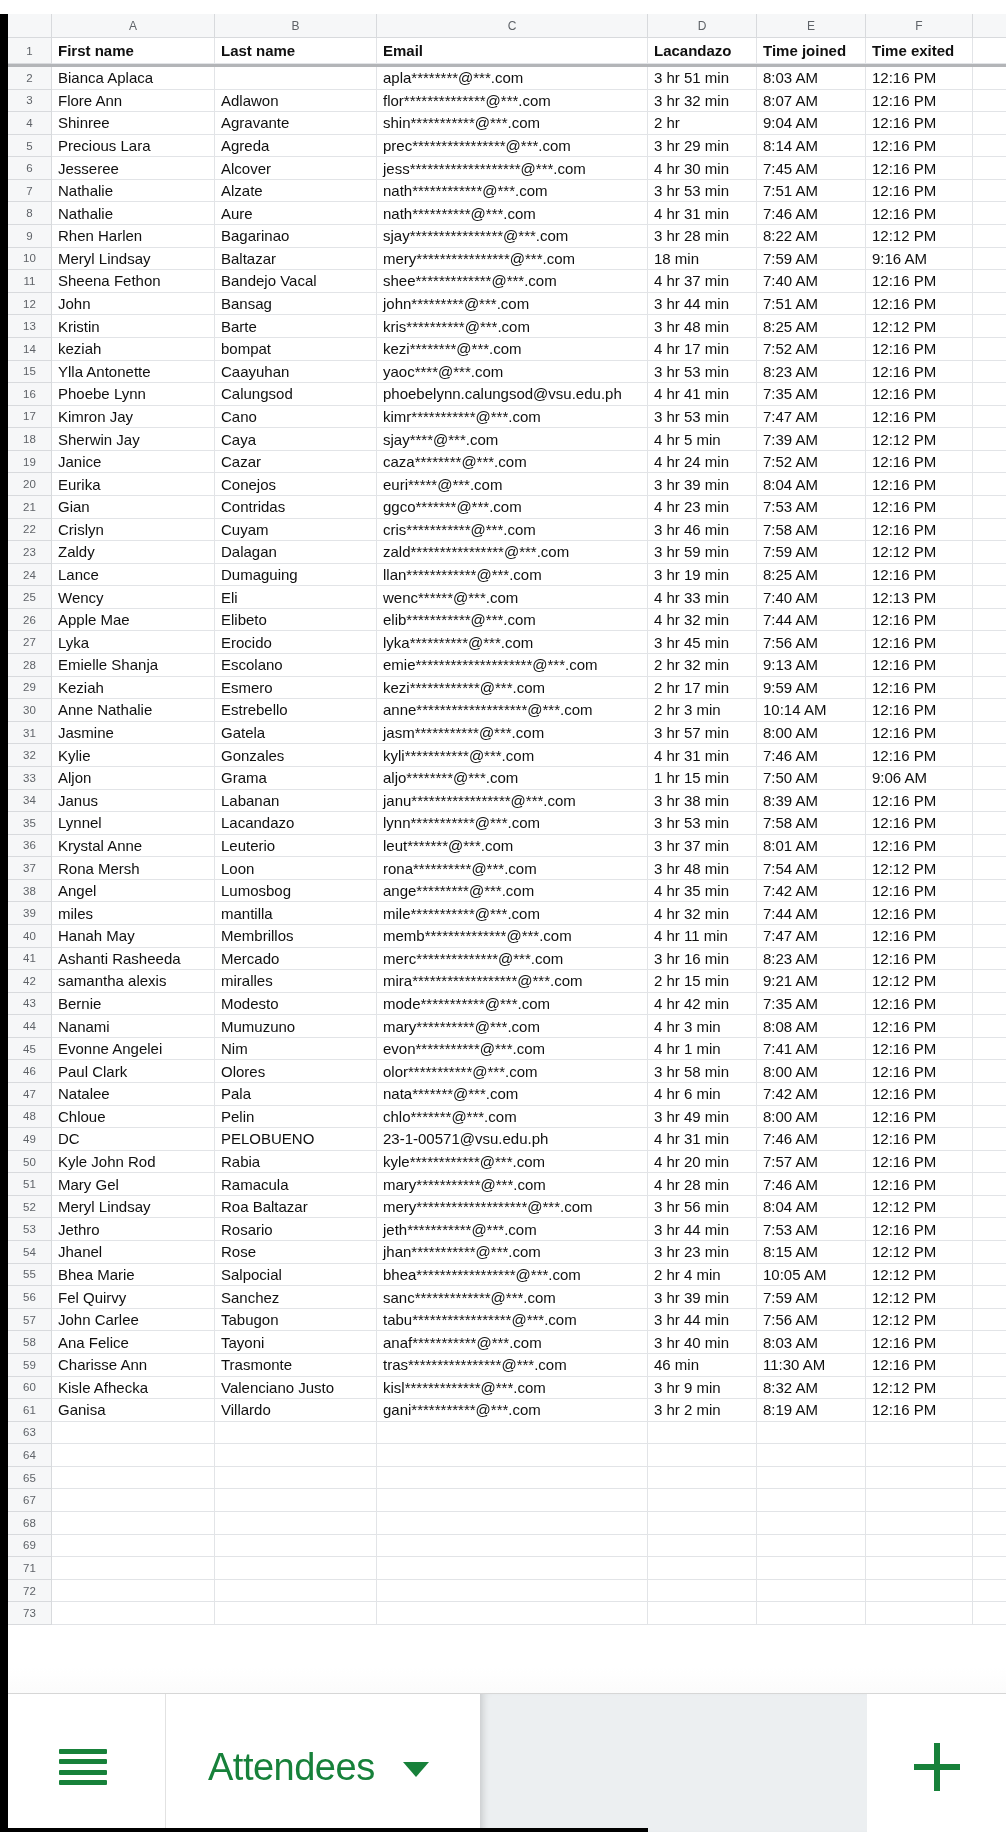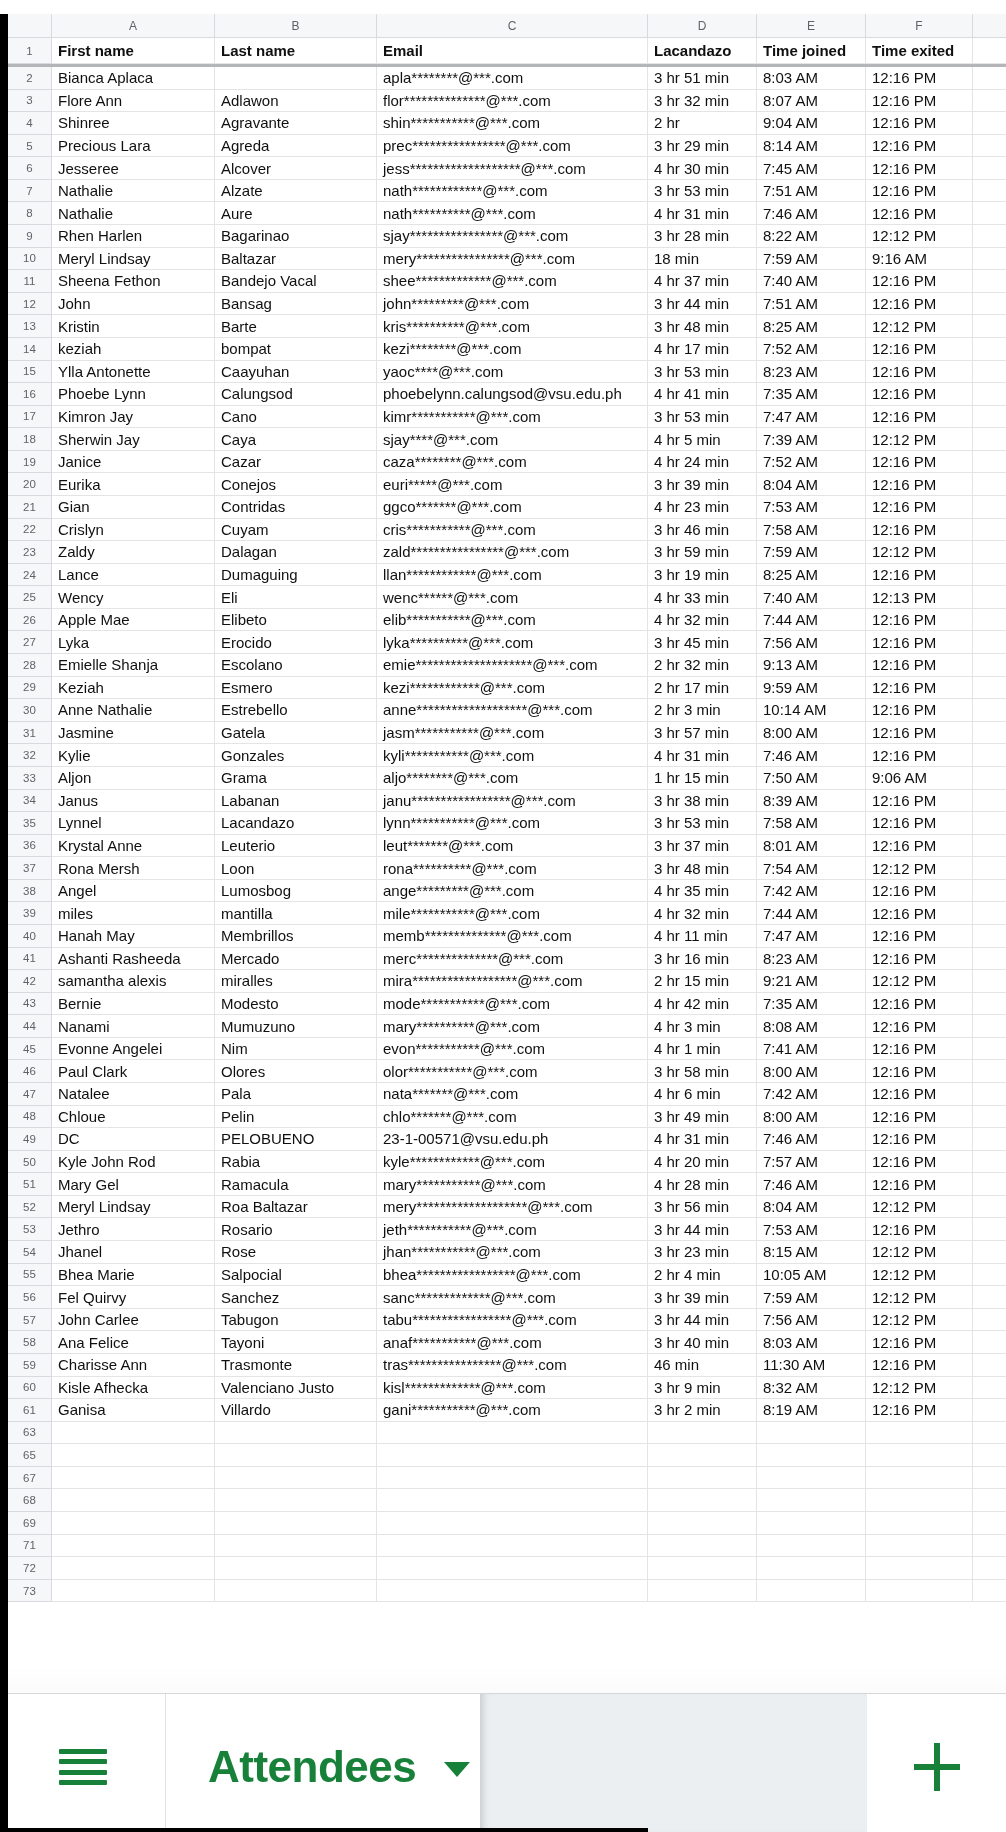--- a/index.html
+++ b/index.html
@@ -41,21 +41,21 @@
 
   
   .tabbar { position:absolute; left:0; top:1693px; width:1006px; height:139px; background:#fff;
             border-top:1px solid #d6d6d6; display:flex; align-items:stretch; z-index:20; }
   .menu-section { width:166px; flex:none; background:#fff; display:flex; align-items:center; justify-content:center;
                   border-right:1px solid #e2e2e2; }
   .menu-btn { width:48px; height:36px; display:flex; flex-direction:column; justify-content:space-between; margin-top:8px; cursor:pointer; }
   .menu-btn .bar { width:48px; height:5px; border-radius:1px; }
 
   .tab-active { width:314px; flex:none; background:#fff; display:flex; align-items:center; padding-left:42px; cursor:pointer; }
-  .tab-label { font-size:44px; font-weight:700; letter-spacing:-0.5px; margin-top:8px; }
+  .tab-label { font-size:38px; font-weight:400; letter-spacing:-0.5px; margin-top:8px; }
   .tab-caret { width:0; height:0; border-left:13px solid transparent; border-right:13px solid transparent;
                border-top:15px solid #17813a; margin-left:28px; margin-top:12px; }
 
   .tab-filler { width:387px; flex:none; background:#eceff1;
                 box-shadow:inset 8px 0 8px -6px rgba(0,0,0,.18); }
 
   .add-section { flex:1 1 auto; background:#fff; display:flex; align-items:center; justify-content:center; }
   .add-btn { position:relative; width:46px; height:48px; margin-top:8px; cursor:pointer; }
   .add-btn::before { content:""; position:absolute; left:0; top:21px; width:46px; height:6px; background:#17813a; }
   .add-btn::after  { content:""; position:absolute; left:20px; top:0; width:6px; height:48px; background:#17813a; }
@@ -692,20 +692,30 @@
           <div class="cell hdr col-n">63</div>
           <div class="cell col-0"></div>
           <div class="cell col-1"></div>
           <div class="cell col-2"></div>
           <div class="cell col-3"></div>
           <div class="cell col-4"></div>
           <div class="cell col-5"></div>
           <div class="cell col-x"></div>
         </div>
         <div class="srow data-row">
+          <div class="cell hdr col-n">64</div>
+          <div class="cell col-0"></div>
+          <div class="cell col-1"></div>
+          <div class="cell col-2"></div>
+          <div class="cell col-3"></div>
+          <div class="cell col-4"></div>
+          <div class="cell col-5"></div>
+          <div class="cell col-x"></div>
+        </div>
+        <div class="srow data-row">
           <div class="cell hdr col-n">65</div>
           <div class="cell col-0"></div>
           <div class="cell col-1"></div>
           <div class="cell col-2"></div>
           <div class="cell col-3"></div>
           <div class="cell col-4"></div>
           <div class="cell col-5"></div>
           <div class="cell col-x"></div>
         </div>
         <div class="srow data-row">

